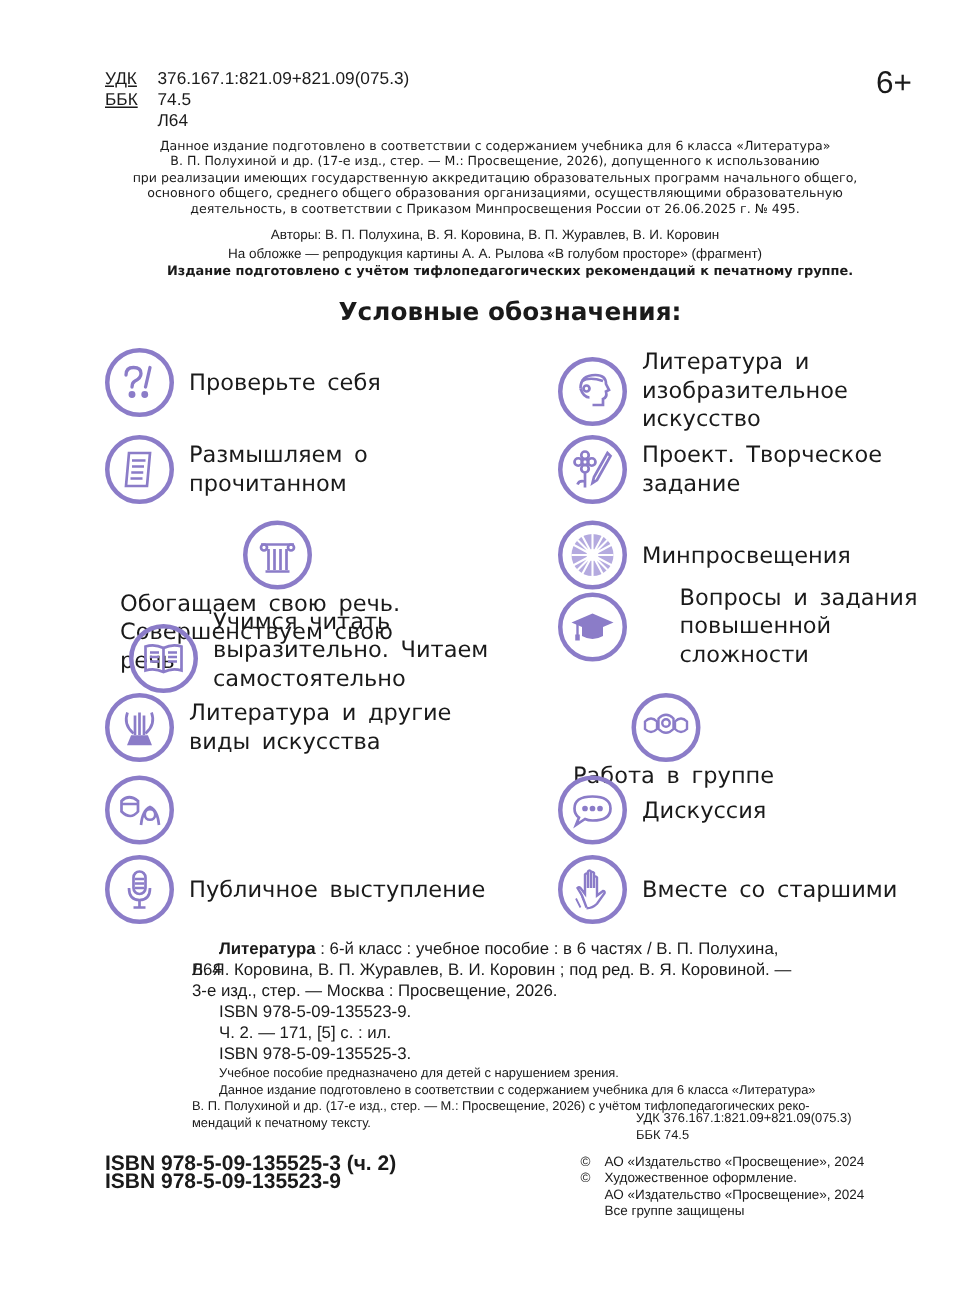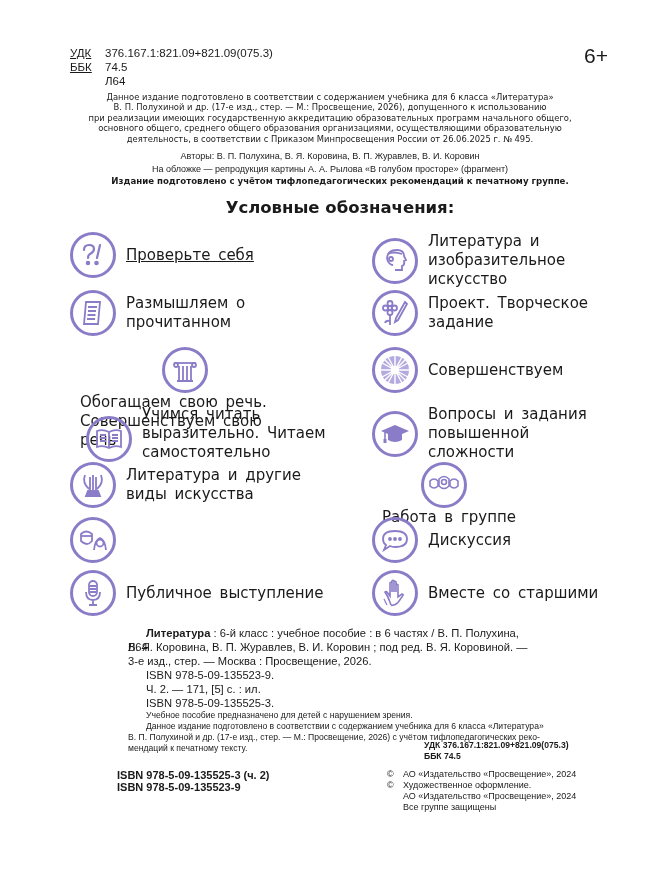--- a/index.html
+++ b/index.html
@@ -21,23 +21,23 @@
   .icon-circle { width: 46px; height: 46px; border: 3.5px solid #8b7cc8; border-radius: 50%; display: flex; align-items: center; justify-content: center; flex-shrink: 0; }
   .icon-circle svg { width: 32px; height: 32px; }
   .legend-label { margin-left: 10px; font-family: "DejaVu Sans", sans-serif; font-size: 15px; line-height: 19px; color: #1a1a1a; word-spacing: 3px; }
 
   .biblio { position: absolute; left: 128px; top: 626px; width: 490px; font-family: "Liberation Sans", sans-serif; font-size: 11.2px; line-height: 14px; }
   .biblio .l64 { position: absolute; left: 0; top: 14px; }
   .biblio .body { }
   .biblio .first { text-indent: 18px; }
   .biblio .ind { padding-left: 18px; }
   .small-note { font-size: 8.6px; line-height: 11px; }
-  .udk-bottom { position: absolute; left: 424px; top: 740px; font-family: "Liberation Sans", sans-serif; font-weight: bold; font-size: 8.6px; line-height: 11px; }
-
-  .isbn-bottom { position: absolute; left: 70px; top: 770px; font-family: "Liberation Sans", sans-serif; font-weight: bold; font-size: 11px; line-height: 11.5px; margin-left: 47px; }
+  .udk-bottom { position: absolute; left: 424px; top: 740px; font-family: "Liberation Sans", sans-serif; font-weight: normal; font-size: 8.6px; line-height: 11px; }
+
+  .isbn-bottom { position: absolute; left: 70px; top: 770px; font-family: "Liberation Sans", sans-serif; font-weight: bold; font-size: 14px; line-height: 11.5px; }
   .copyright { position: absolute; left: 387px; top: 769px; font-family: "Liberation Sans", sans-serif; font-size: 9px; line-height: 11px; }
   .copy-row { display: flex; }
   .copy-sym { width: 16px; }
 </style>
 </head>
 <body>
 
 <div class="udk-block">
   <div class="udk-row">
       <span class="udk-key">УДК</span>
@@ -62,21 +62,21 @@
   <div>деятельность, в соответствии с Приказом Минпросвещения России от 26.06.2025 г. № 495.</div>
 </div>
 <div class="authors">
   <div>Авторы: В. П. Полухина, В. Я. Коровина, В. П. Журавлев, В. И. Коровин</div>
   <div>На обложке — репродукция картины А. А. Рылова «В голубом просторе» (фрагмент)</div>
 </div>
 <div class="tiflo">Издание подготовлено с учётом тифлопедагогических рекомендаций к печатному группе.</div>
 
 <div class="legend-title">Условные обозначения:</div>
 
-<div class="legend-item" style="left:70px; top:232px;text-decoration:underline;">
+<div class="legend-item" style="left:70px; top:232px;">
   <div class="icon-circle">
     <svg viewBox="0 0 32 32" fill="none" stroke="#8b7cc8" stroke-width="2.2" stroke-linecap="round">
         <path d="M7 11 q0-5 5-5 q5 0 5 4 q0 3-4 5 q-2 1-2 4"></path>
         <circle cx="11" cy="24" r="1.2" fill="#8b7cc8"></circle>
         <path d="M23 6 L20 19"></path>
         <circle cx="19.5" cy="24" r="1.2" fill="#8b7cc8"></circle>
       </svg>
   </div>
   <span class="legend-label">Проверьте себя</span>
 </div>
@@ -176,24 +176,24 @@
 <div class="legend-item" style="left:372px; top:347px;">
   <div class="icon-circle">
     <svg viewBox="0 0 32 32">
         <circle cx="16" cy="16" r="14" fill="#b4aadf"></circle>
         <g stroke="#ffffff" stroke-width="1.4">
           <path d="M16 2v28M2 16h28M6 6l20 20M26 6L6 26M9 3l14 26M23 3L9 29M3 9l26 14M29 9L3 23"></path>
         </g>
         <circle cx="16" cy="16" r="4" fill="#ffffff"></circle>
       </svg>
   </div>
-  <span class="legend-label">Совершенствуем</span>
-</div>
-
-<div class="legend-item" style="left:372px; top:405px;">
+  <span class="legend-label">Минпросвещения</span>
+</div>
+
+<div class="legend-item" style="left:372px; top:389px;gap:25px;">
   <div class="icon-circle">
     <svg viewBox="0 0 32 32">
         <path d="M2 13 L16 7 L30 13 L16 19 Z" fill="#8b7cc8"></path>
         <path d="M9 16v6 q7 4 14 0v-6" fill="#8b7cc8"></path>
         <path d="M6 14v8" stroke="#8b7cc8" stroke-width="1.6"></path>
         <rect x="4.5" y="21" width="3" height="4" fill="#8b7cc8"></rect>
       </svg>
   </div>
   <span class="legend-label" style="width:190px">Вопросы и задания повышенной сложности</span>
 </div>

